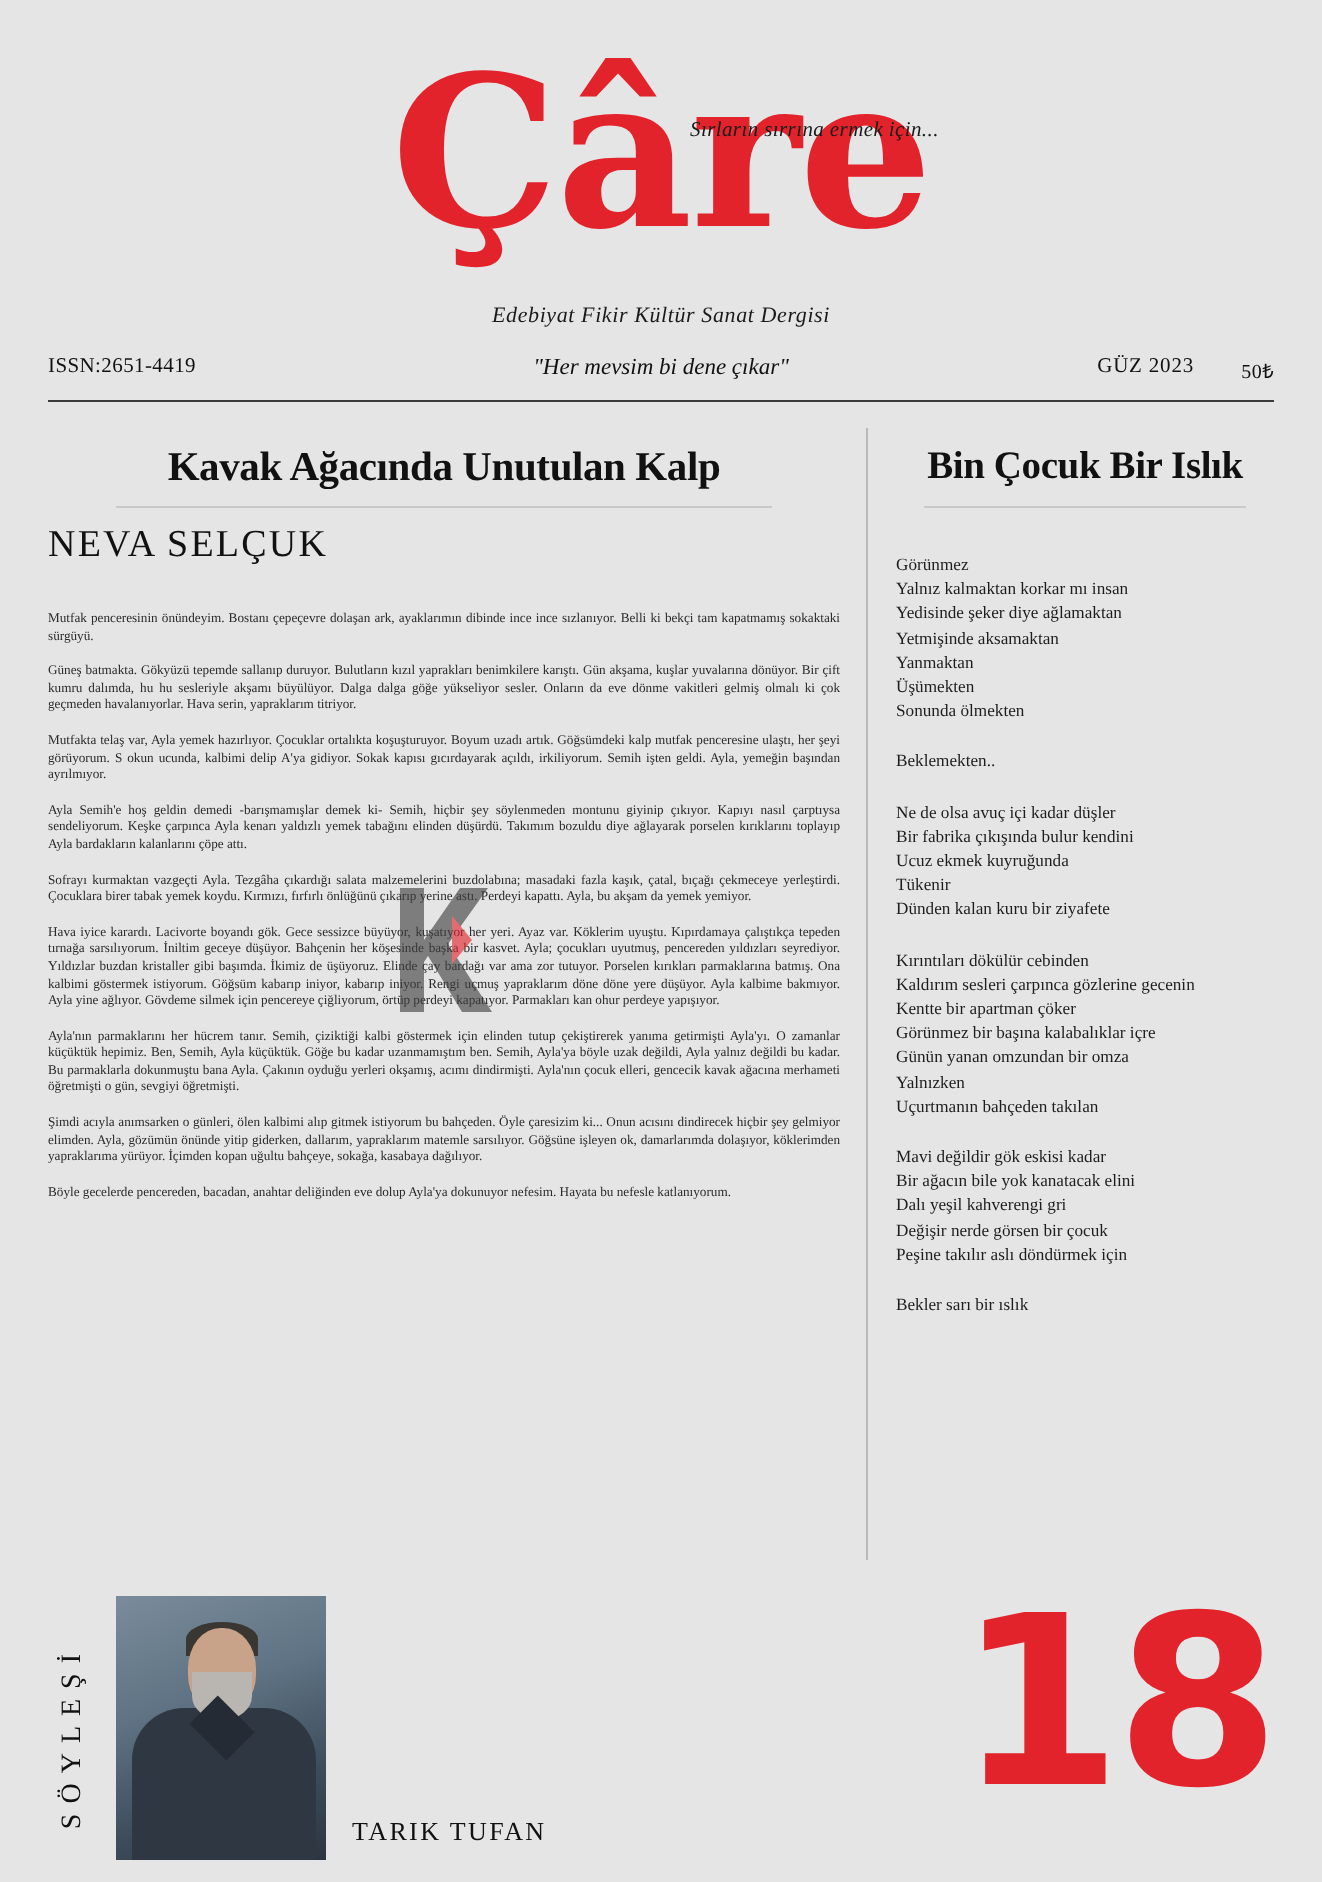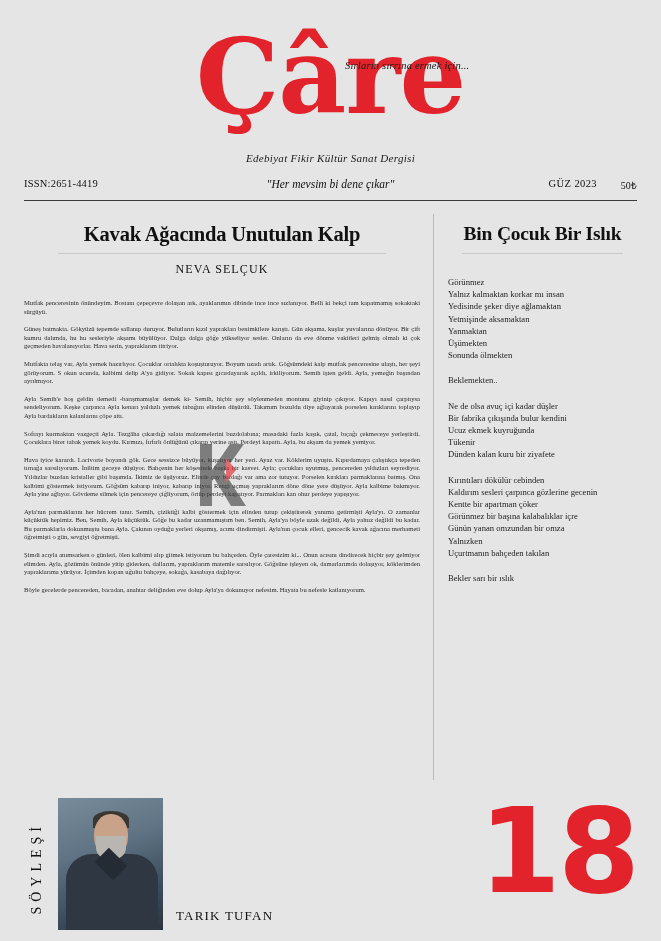--- a/index.html
+++ b/index.html
@@ -48,21 +48,21 @@
     border-left:1px solid #b9b9b9;}
 
   .art-title{
     text-align:center;font-weight:700;font-size:20.5px;line-height:24px;
     font-family:"Liberation Serif",serif;margin:10px 0 0 0;letter-spacing:-.2px;
   }
   .art-title.small{font-size:19.5px;}
   .rule{height:1px;background:#c9c9c9;margin:7px 34px 0 34px;}
   .rule.r2{margin:7px 14px 0 14px;}
   .art-author{
-    text-align:center;font-size:12px;letter-spacing:1.1px;margin-top:8px;
+    font-size:19px;letter-spacing:1.1px;margin-top:8px;
     font-family:"Liberation Serif",serif;
   }
 
   .body-text{margin-top:22px;}
   .body-text p{
     margin:0 0 9px 0;font-size:6.6px;line-height:8.6px;
     text-align:justify;color:#2a2a2a;
     font-family:"Liberation Serif",serif;
   }
 
@@ -199,20 +199,27 @@
         <div class="stanza">
           <div class="line">Kırıntıları dökülür cebinden</div>
           <div class="line">Kaldırım sesleri çarpınca gözlerine gecenin</div>
           <div class="line">Kentte bir apartman çöker</div>
           <div class="line">Görünmez bir başına kalabalıklar içre</div>
           <div class="line">Günün yanan omzundan bir omza</div>
           <div class="line">Yalnızken</div>
           <div class="line">Uçurtmanın bahçeden takılan</div>
         </div>
         <div class="stanza">
+          <div class="line">Mavi değildir gök eskisi kadar</div>
+          <div class="line">Bir ağacın bile yok kanatacak elini</div>
+          <div class="line">Dalı yeşil kahverengi gri</div>
+          <div class="line">Değişir nerde görsen bir çocuk</div>
+          <div class="line">Peşine takılır aslı döndürmek için</div>
+        </div>
+        <div class="stanza">
           <div class="line">Bekler sarı bir ıslık</div>
         </div>
       </div>
     </div>
   </div>
 
   <div class="watermark">
     <svg class="wm-k" viewBox="0 0 62 70">
       <path d="M4 4 L16 4 L16 30 L34 4 L48 4 L28 32 L50 66 L35 66 L18 38 L16 41 L16 66 L4 66 Z" fill="#3f3f3f"></path>
       <path d="M30 18 L40 30 L30 42 Z" fill="#e2232b"></path>

